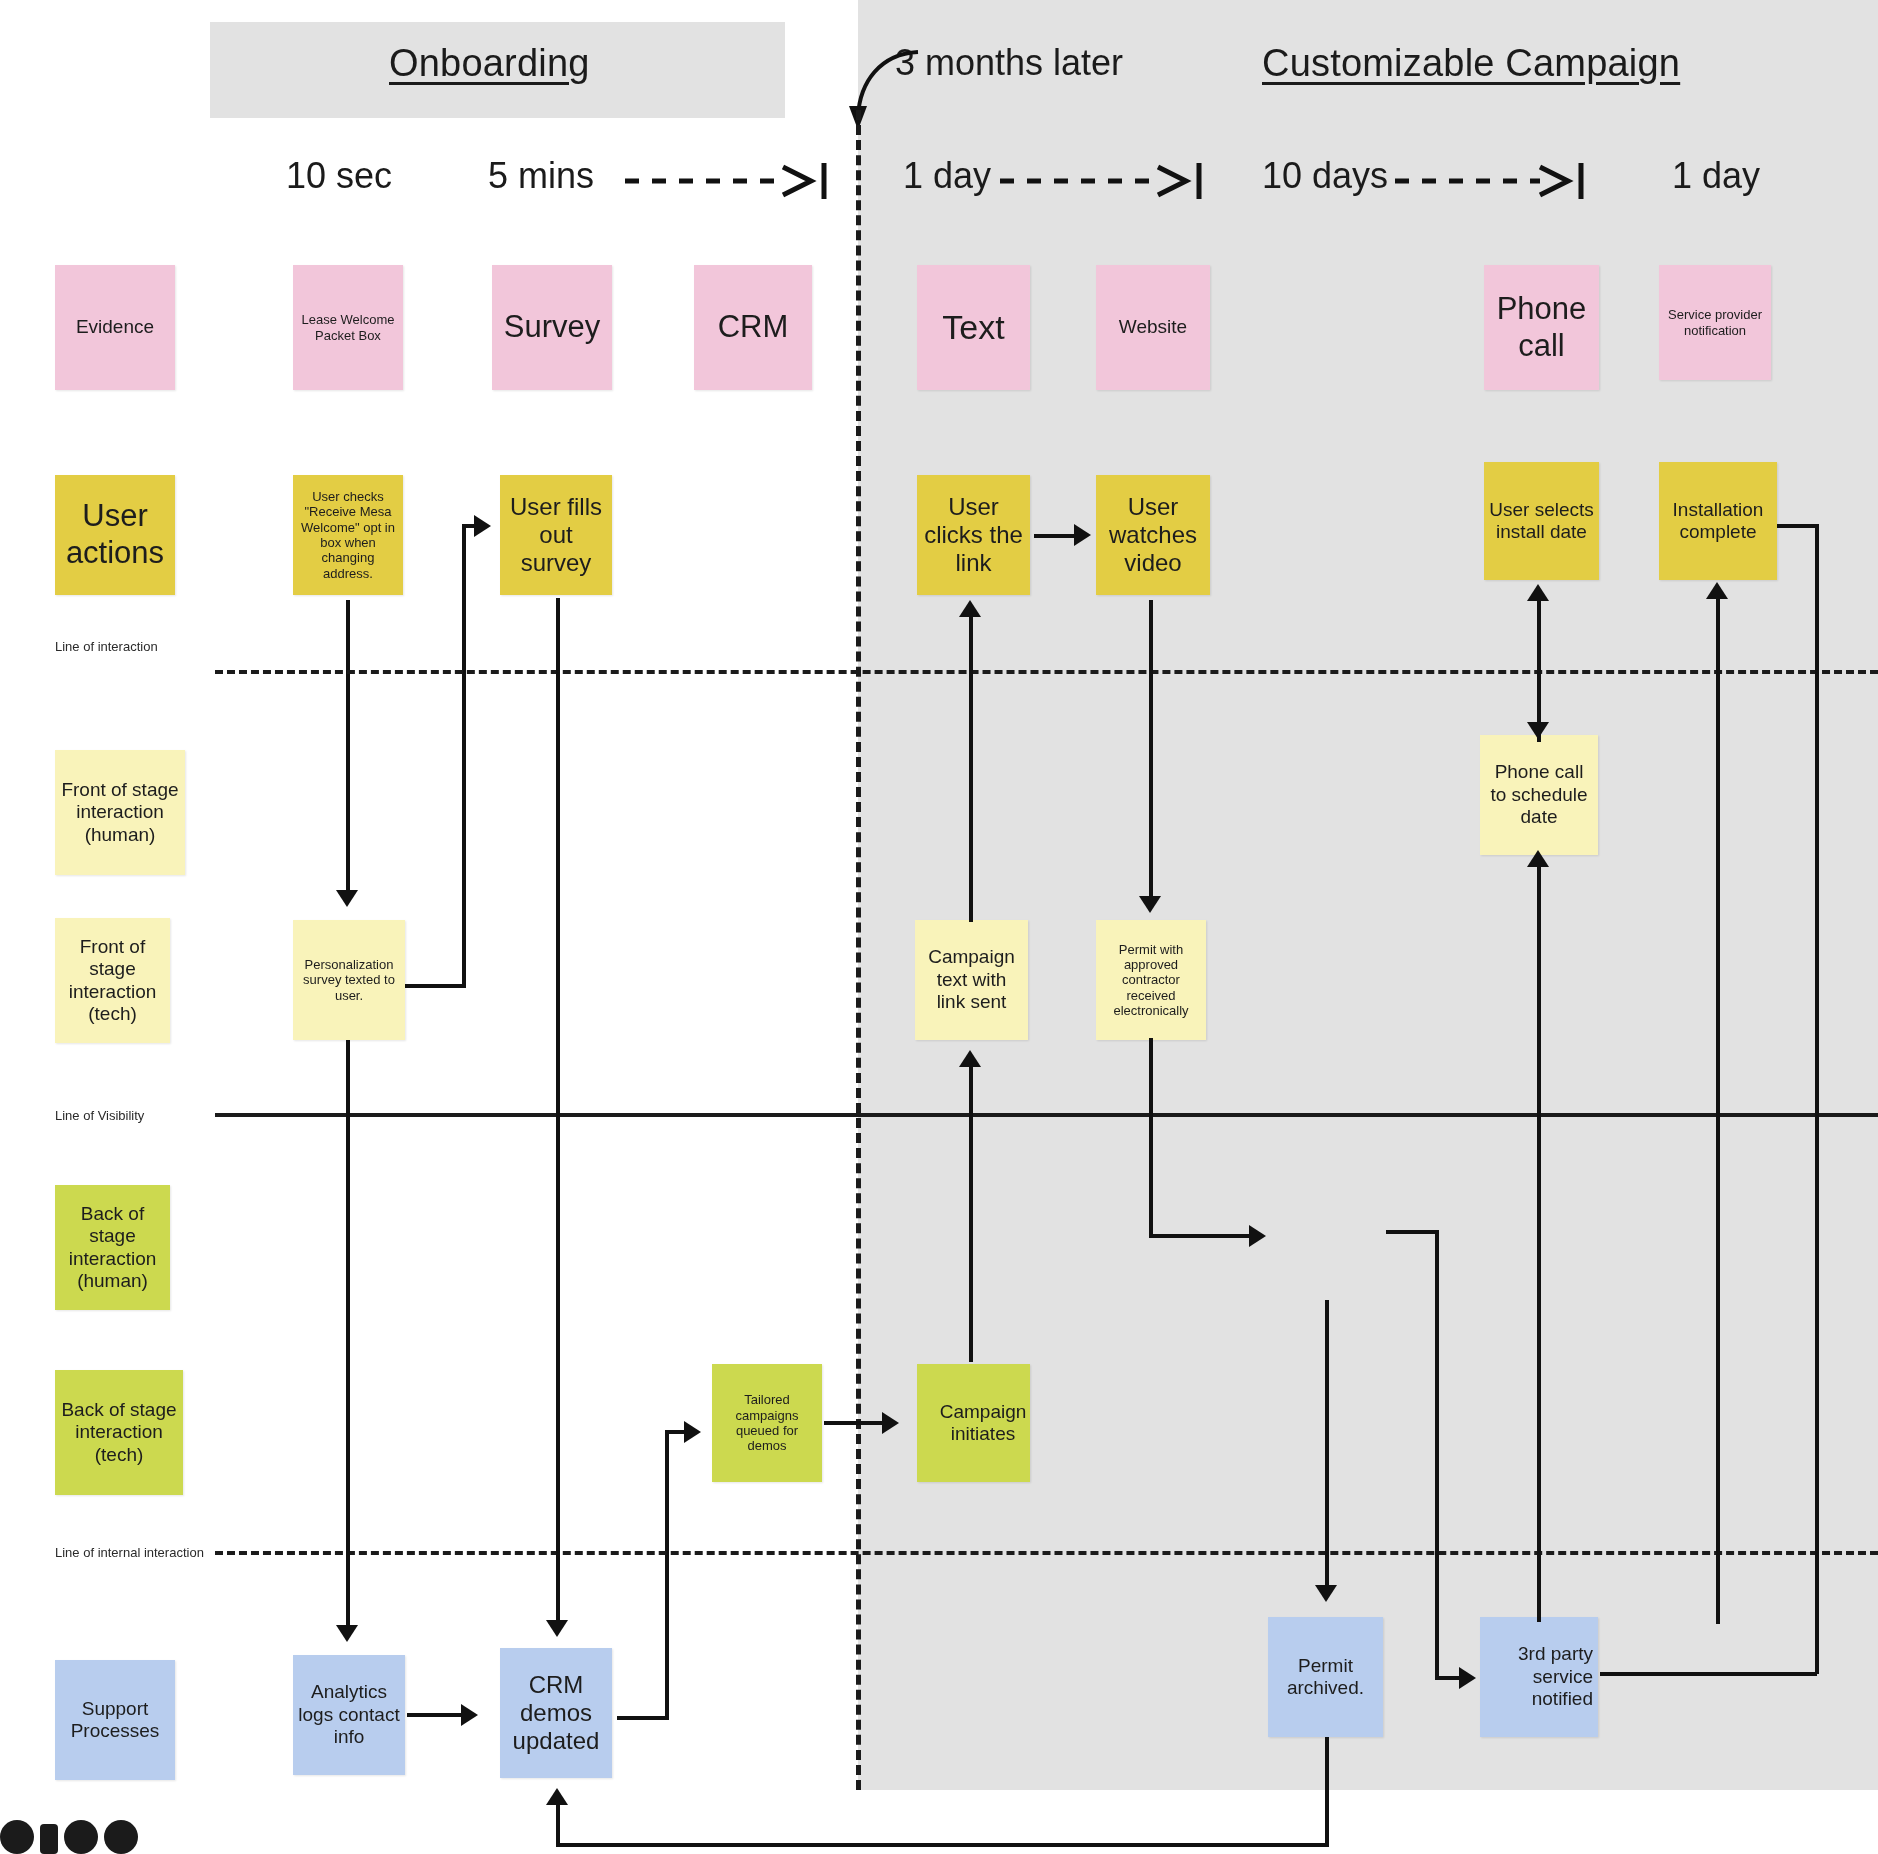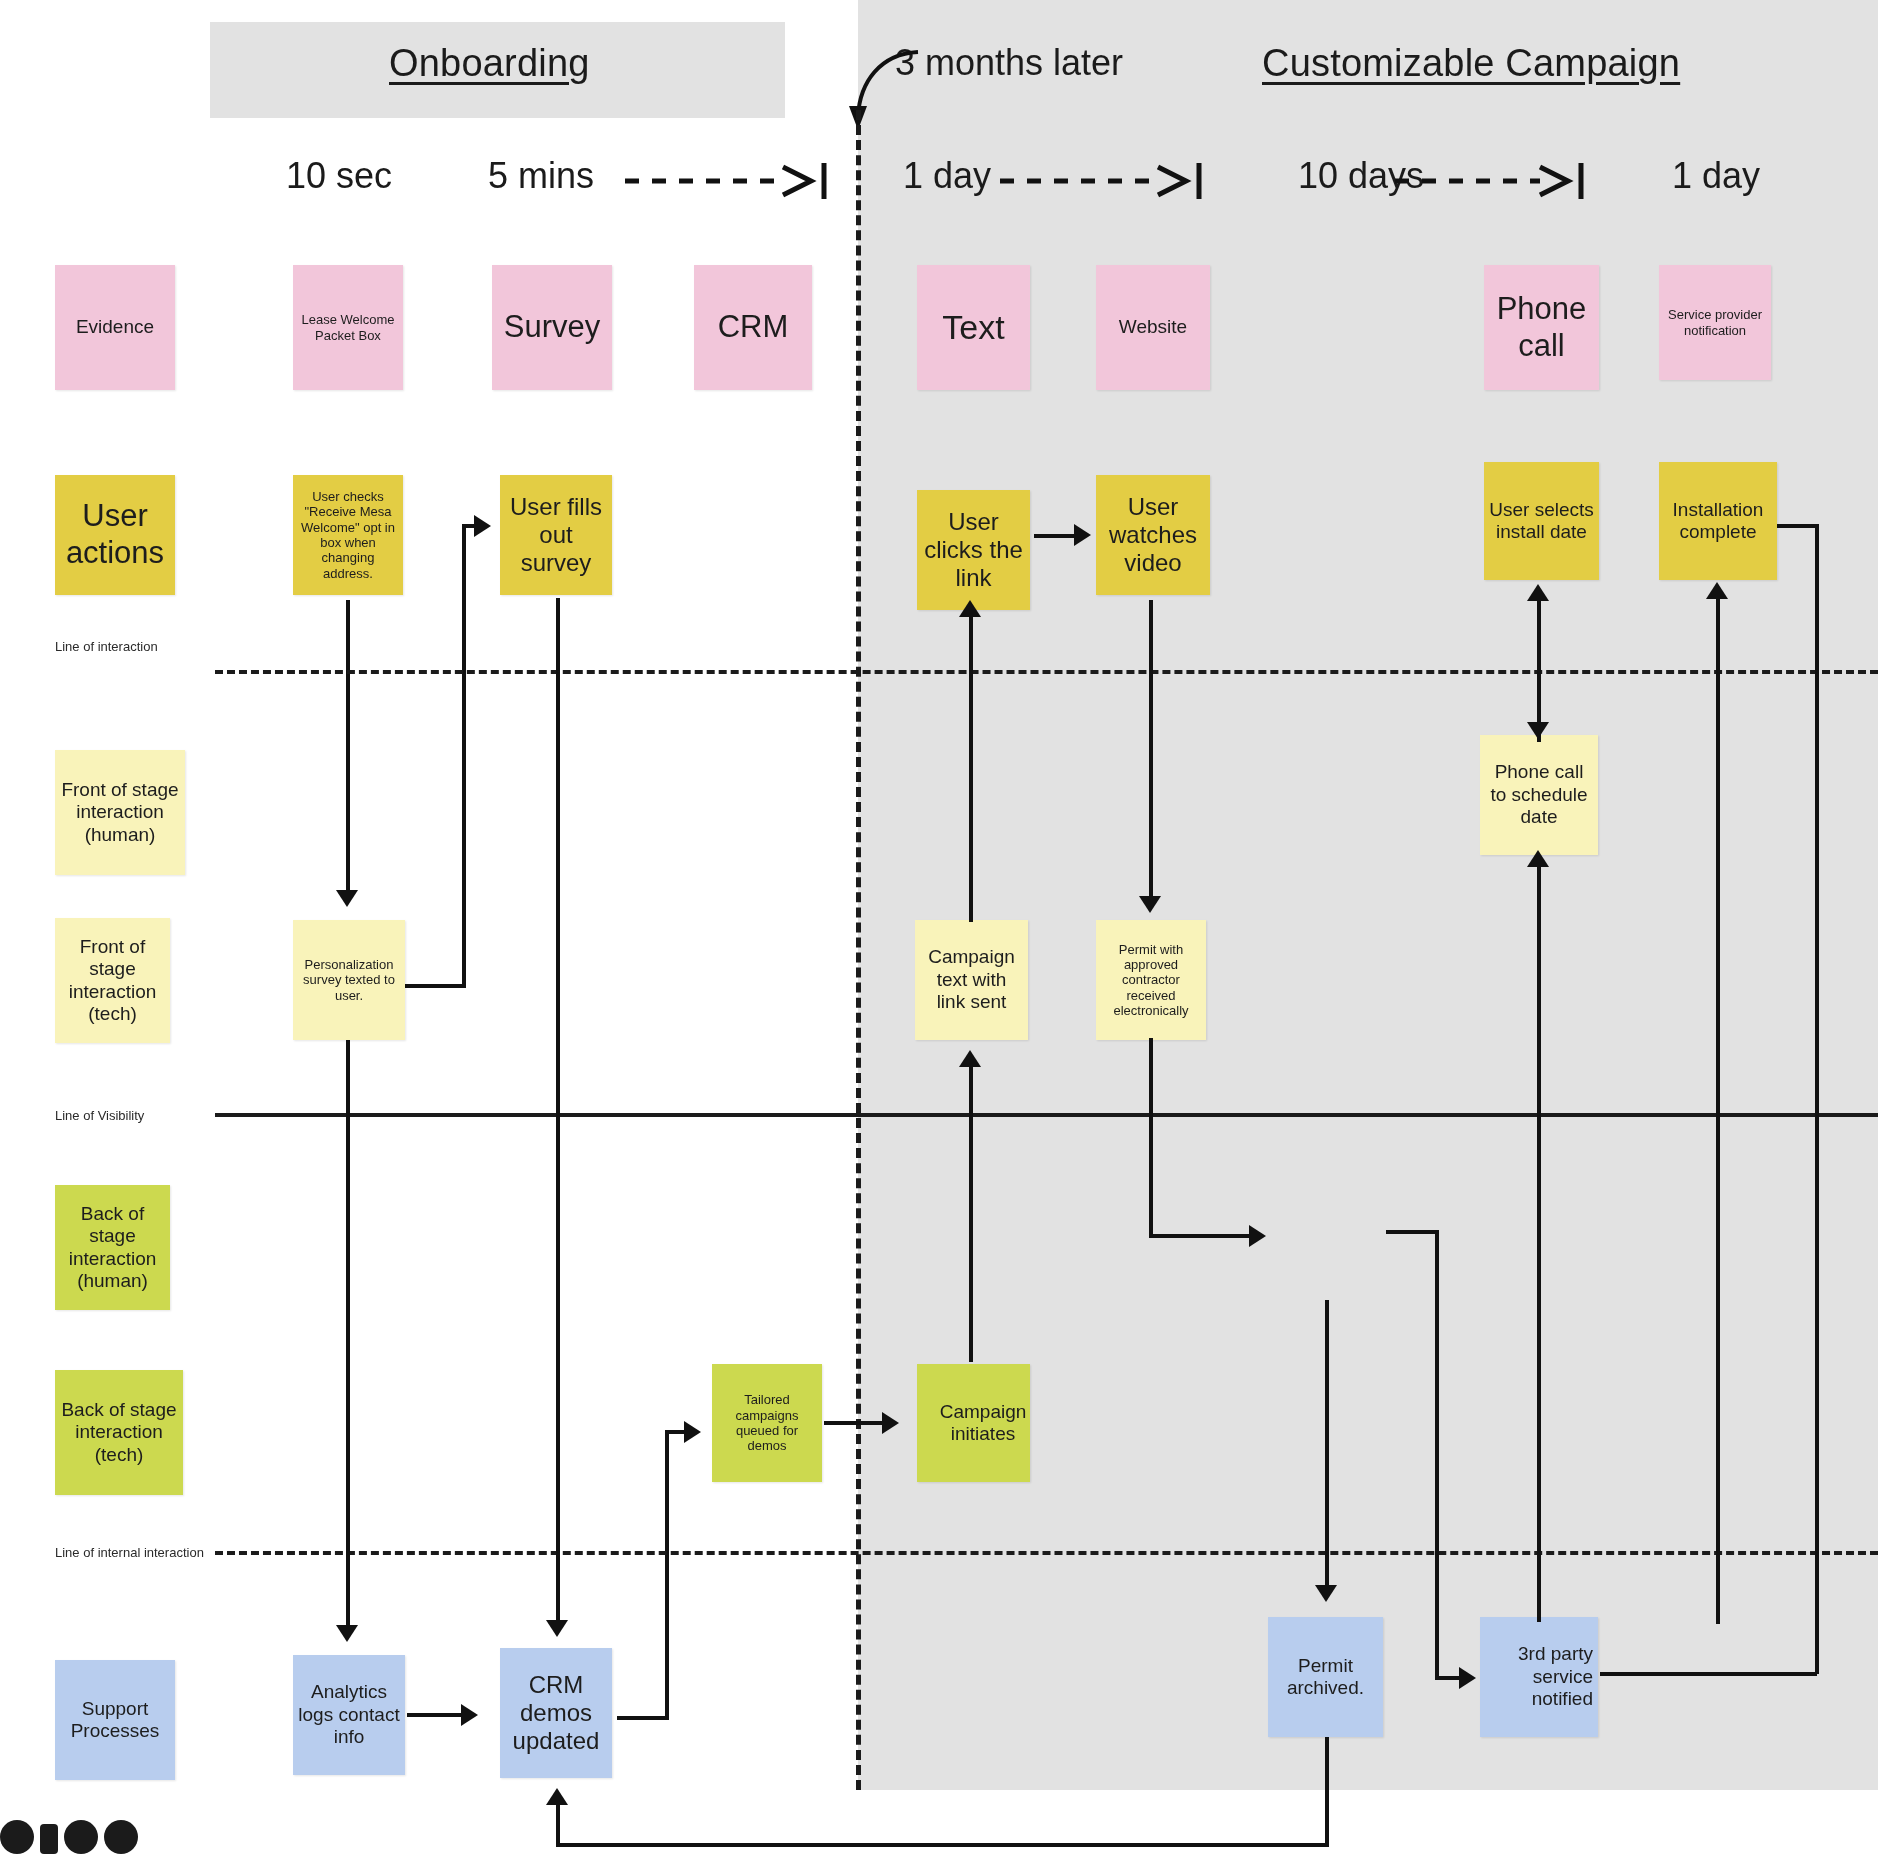--- a/index.html
+++ b/index.html
@@ -79,21 +79,21 @@
     <line x1="199" y1="0" x2="199" y2="36" stroke="#111" stroke-width="5"></line>
   </svg>
 
   <div class="dur-text" style="left:903px;top:155px;">1 day</div>
   <svg style="position:absolute;left:1000px;top:163px;" width="215" height="36">
     <line x1="0" y1="18" x2="158" y2="18" stroke="#111" stroke-width="5" stroke-dasharray="14,13"></line>
     <path d="M158 4 L 186 18 L 158 32" stroke="#111" stroke-width="5" fill="none"></path>
     <line x1="199" y1="0" x2="199" y2="36" stroke="#111" stroke-width="5"></line>
   </svg>
 
-  <div class="dur-text" style="left:1262px;top:155px;margin-left:36px;">10 days</div>
+  <div class="dur-text" style="left:1262px;top:155px;">10 days</div>
   <svg style="position:absolute;left:1395px;top:163px;" width="215" height="36">
     <line x1="0" y1="18" x2="145" y2="18" stroke="#111" stroke-width="5" stroke-dasharray="14,13"></line>
     <path d="M145 4 L 173 18 L 145 32" stroke="#111" stroke-width="5" fill="none"></path>
     <line x1="186" y1="0" x2="186" y2="36" stroke="#111" stroke-width="5"></line>
   </svg>
 
   <div class="dur-text" style="left:1672px;top:155px;">1 day</div>
 
   <div class="phase-divider" style="left:856px;top:110px;height:1680px;"></div>
 
@@ -104,21 +104,21 @@
   <div class="note n-pink fs-xl" style="left:694px;top:265px;width:118px;height:125px;">CRM</div>
   <div class="note n-pink fs-xxl" style="left:917px;top:265px;width:113px;height:125px;">Text</div>
   <div class="note n-pink fs-m" style="left:1096px;top:265px;width:114px;height:125px;">Website</div>
   <div class="note n-pink fs-xl" style="left:1484px;top:265px;width:115px;height:125px;">Phone call</div>
   <div class="note n-pink fs-s" style="left:1659px;top:265px;width:112px;height:115px;">Service provider notification</div>
 
   <div class="note n-gold fs-xl" style="left:55px;top:475px;width:120px;height:120px;">User actions</div>
 
   <div class="note n-gold fs-s" style="left:293px;top:475px;width:110px;height:120px;">User checks "Receive Mesa Welcome" opt in box when changing address.</div>
   <div class="note n-gold fs-l" style="left:500px;top:475px;width:112px;height:120px;">User fills out survey</div>
-  <div class="note n-gold fs-l" style="left:917px;top:490px;width:113px;height:120px;">User clicks the link</div>
+  <div class="note n-gold fs-l" style="left:917px;top:475px;width:113px;height:120px;">User clicks the link</div>
   <div class="note n-gold fs-l" style="left:1096px;top:475px;width:114px;height:120px;">User watches video</div>
   <div class="note n-gold fs-m" style="left:1484px;top:462px;width:115px;height:118px;">User selects install date</div>
   <div class="note n-gold fs-m" style="left:1659px;top:462px;width:118px;height:118px;">Installation complete</div>
 
   <div class="ln lnv" style="left:346px;top:600px;height:292px;"></div>
   <div class="ah ah-down" style="left:336px;top:890px;"></div>
 
   <div class="ln lnh" style="left:404px;top:984px;width:62px;"></div>
   <div class="ln lnv" style="left:462px;top:524px;height:462px;"></div>
   <div class="ln lnh" style="left:462px;top:524px;width:14px;"></div>

